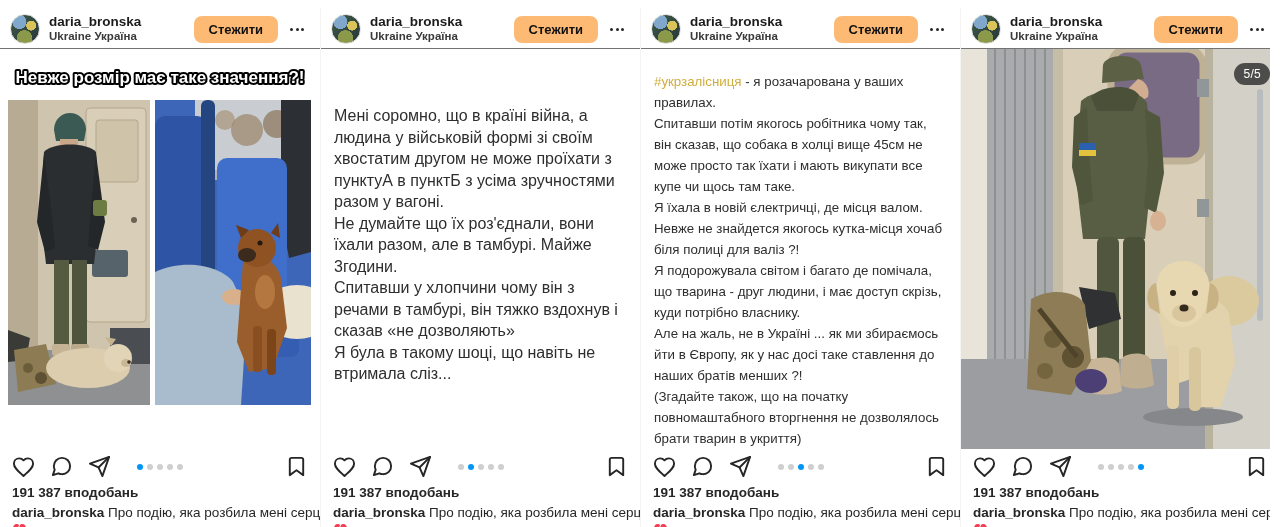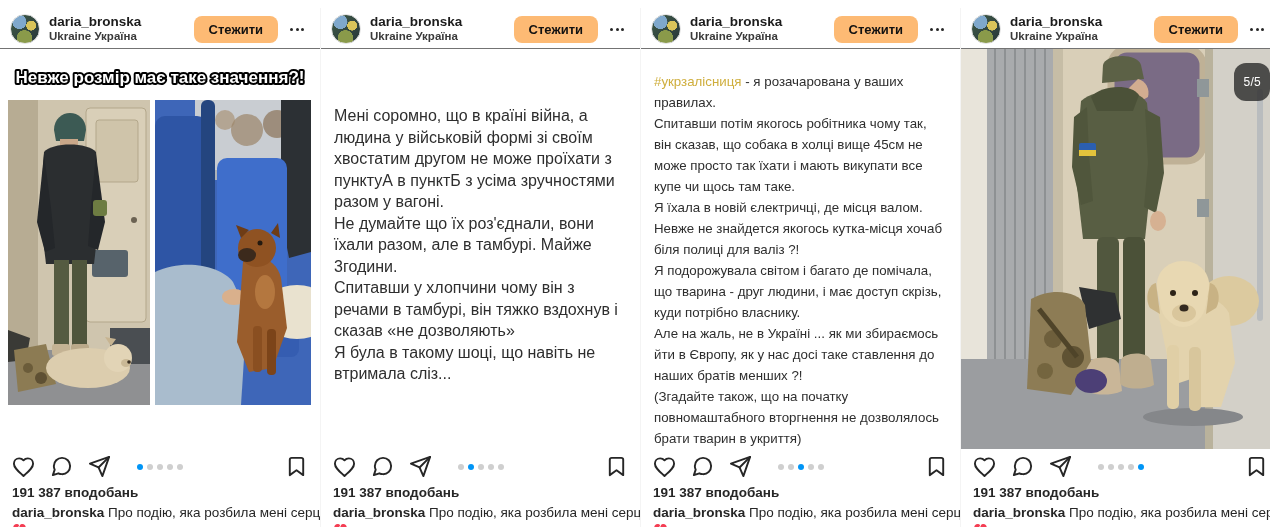--- a/index.html
+++ b/index.html
@@ -32,21 +32,21 @@
   .photos{display:flex;gap:5px;padding:4px 9px 0 8px;}
   .photos svg{display:block;}
 
   .text-slide p{margin:0;}
   .s2{padding:56px 13px 0;font-size:16px;line-height:21.5px;color:#2e2e2e;}
   .s3{padding:22px 13px 0;font-size:13.3px;line-height:21px;color:#2e2e2e;}
   .underline{text-decoration:underline;}
   .hashtag{color:#cfae3d;}
 
   .page-badge{position:absolute;top:14px;right:10px;background:rgba(38,38,38,.78);color:#fff;
-    font-size:12px;padding:12px 9px;border-radius:12px;letter-spacing:.3px;}
+    font-size:12px;padding:4px 9px;border-radius:12px;letter-spacing:.3px;}
 
   
   .actions{display:flex;align-items:flex-start;padding:7px 12px 0;height:30px;box-sizing:border-box;position:relative;}
   .act-left{display:flex;gap:15px;}
   svg.icon{width:23px;height:23px;stroke:#262626;fill:none;stroke-width:2;stroke-linejoin:round;stroke-linecap:round;cursor:pointer;}
   .dots{position:absolute;left:50%;top:16px;transform:translateX(-50%);display:flex;gap:4px;}
   .dot{width:6px;height:6px;border-radius:50%;background:#cfcfcf;}
   .dot.active{background:#0095f6;}
   .save{margin-left:auto;}
   .likes{padding:7px 12px 0;font-weight:bold;font-size:13.5px;height:16px;cursor:pointer;}

